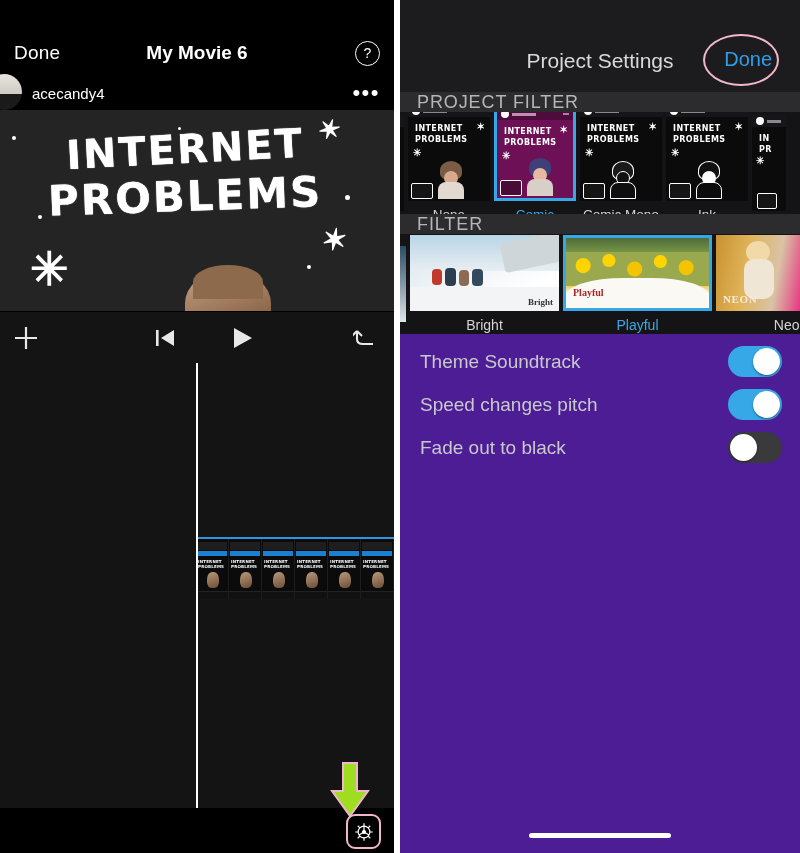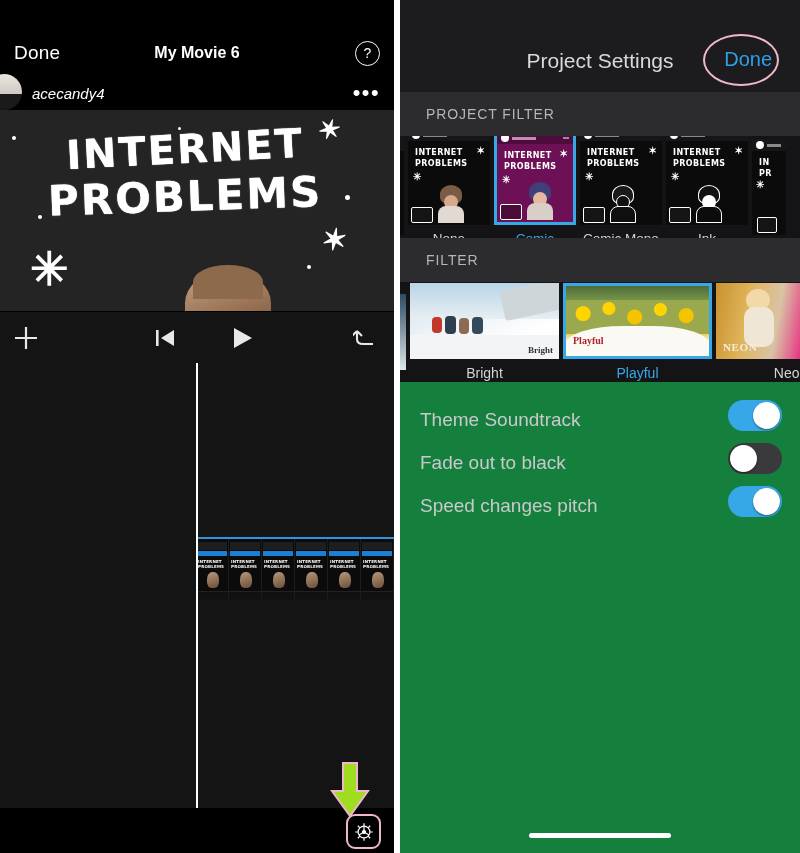--- a/index.html
+++ b/index.html
@@ -19,29 +19,29 @@
     overflow: hidden;
     flex: 0 0 394px;
   }
   .l-statusbar { height: 30px; background:#000; }
   .l-navbar {
     height: 46px; background:#000;
     display:flex; align-items:center; justify-content:space-between;
     padding: 0 14px; position:relative;
   }
   .l-done { color:#fff; font-size:19px; letter-spacing:.2px; }
-  .l-title { color:#fff; font-size:16px; font-weight:600; position:absolute; left:0; right:0; text-align:center; pointer-events:none;}
+  .l-title { color:#fff; font-size:19px; font-weight:600; position:absolute; left:0; right:0; text-align:center; pointer-events:none;}
   .help-icon {
     width:25px; height:25px; border-radius:50%; border:1.6px solid #fff;
     display:flex; align-items:center; justify-content:center;
     color:#fff; font-size:14px; z-index:2;
   }
   .l-userrow {
     height: 34px; display:flex; align-items:center; justify-content:space-between;
-    padding: 0 14px 0 0; background:#000; position:relative;font-style:italic;
+    padding: 0 14px 0 0; background:#000; position:relative;
   }
   .avatar {
     width:36px; height:36px; border-radius:50%;
     background: linear-gradient(180deg,#e8e5e0 0%, #cfcac3 55%, #1a1a1a 56%);
     margin-left:-14px; margin-top:-2px; flex:0 0 36px;
     border:0;
   }
   .uname { color:#fff; font-size:15px; margin-left:10px; flex:1; }
   .dots { color:#fff; font-size:22px; letter-spacing:1.5px; line-height:10px; }
 
@@ -134,39 +134,39 @@
     display:flex; align-items:center; justify-content:center;
   }
   .green-arrow { position:absolute; right:22px; top:-47px; z-index:9; }
 
   
   .divider { width:6px; height:853px; background:#fff; flex:0 0 6px; }
 
   
   .right-panel {
     position:relative; width:400px; height:853px;
-    background:#15803d; overflow:hidden; flex:0 0 400px;
+    background:#4c1d95; overflow:hidden; flex:0 0 400px;
   }
   .r-statusbar { height:30px; background:#1c1c1e; }
   .r-navbar {
     height:62px; background:#1c1c1e; position:relative;
     display:flex; align-items:center; justify-content:center;
   }
   .r-title { color:#d9d9d9; font-size:21px; }
   .r-done-wrap { position:absolute; right:18px; top:12px; }
   .r-done { color:#2e9fe8; font-size:20px; padding:6px 10px; }
   .ellipse {
     position:absolute; left:-11px; top:-8px; width:76px; height:52px;
     border:2.5px solid #f0b6cc; border-radius:50%;
     pointer-events:none;
   }
   .section-head {
-    height:44px; background:#2c2c2e; color:#b6b6b8;
-    font-size:14px; letter-spacing:.9px; display:flex; align-items:center;
-    padding-left:26px;
+    height:20px; background:#2c2c2e; color:#b6b6b8;
+    font-size:18px; letter-spacing:.9px; display:flex; align-items:center;
+    padding-left:17px;
   }
   .filter-strip { background:#141416; height:102px; display:flex; align-items:center; overflow:hidden; }
   .filter-item { flex:0 0 auto; margin-right:4px; }
   .filter-thumb {
     width:82px; height:96px; position:relative; overflow:hidden; background:#0b0b0b;
   }
   .filter-thumb.sel { border:3px solid #36a8e8; }
   .ft-topbar { position:absolute; left:0; right:0; top:0; height:12px; background:#16161a; }
   .ft-circle { position:absolute; left:4px; top:2px; width:8px; height:8px; border-radius:50%; background:#fff; }
   .ft-line { position:absolute; left:15px; top:5px; width:24px; height:3px; background:#8a8a8a; }
@@ -194,21 +194,21 @@
   .theme-thumb { width:149px; height:76px; position:relative; overflow:hidden; }
   .theme-thumb.sel { border:3px solid #36a8e8; }
   .theme-label { text-align:center; color:#d4d4d6; font-size:14px; margin-top:6px; }
   .theme-label.sel { color:#36a8e8; }
   .th-badge {
     position:absolute; font-size:9px; font-weight:700; font-family:"Liberation Serif", serif;
   }
 
   .rows { padding-top:6px; }
   .row {
-    height:43px; display:flex; align-items:flex-end; justify-content:space-between;
+    height:43px; display:flex; align-items:center; justify-content:space-between;
     padding:0 18px 0 20px;
   }
   .row-label { color:#c9c9cb; font-size:19px; }
   .toggle {
     width:54px; height:31px; border-radius:16px; position:relative; flex:0 0 54px;
   }
   .toggle.on  { background:#36a8e8; }
   .toggle.off { background:#3a3a3c; }
   .knob {
     position:absolute; top:2px; width:27px; height:27px; border-radius:50%;
@@ -518,29 +518,29 @@
     </div>
 
     <div class="rows">
       <div class="row">
         <div class="row-label">Theme Soundtrack</div>
         <div class="toggle on">
             <div class="knob"></div>
           </div>
       </div>
       <div class="row">
+        <div class="row-label">Speed changes pitch</div>
+        <div class="toggle on">
+            <div class="knob"></div>
+          </div>
+      </div>
+      <div class="row">
         <div class="row-label">Fade out to black</div>
         <div class="toggle off">
             <div class="knob"></div>
           </div>
       </div>
-      <div class="row">
-        <div class="row-label">Speed changes pitch</div>
-        <div class="toggle on">
-            <div class="knob"></div>
-          </div>
-      </div>
     </div>
 
     <div class="r-home-ind"></div>
   </div>
 
 </div>
 
 </body></html>

